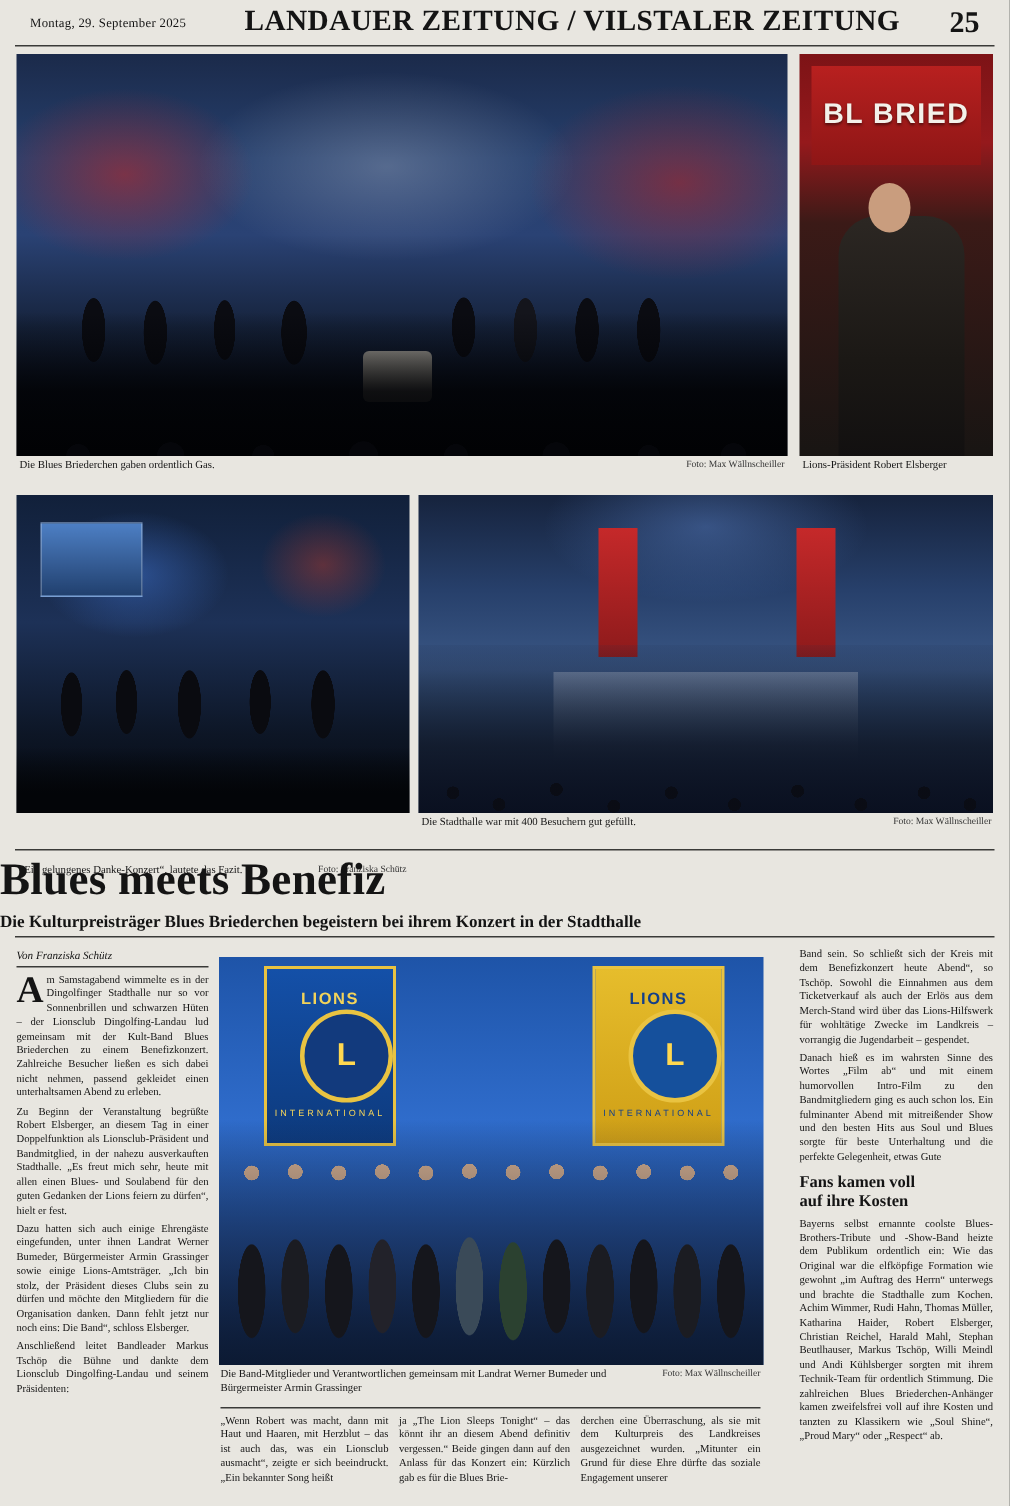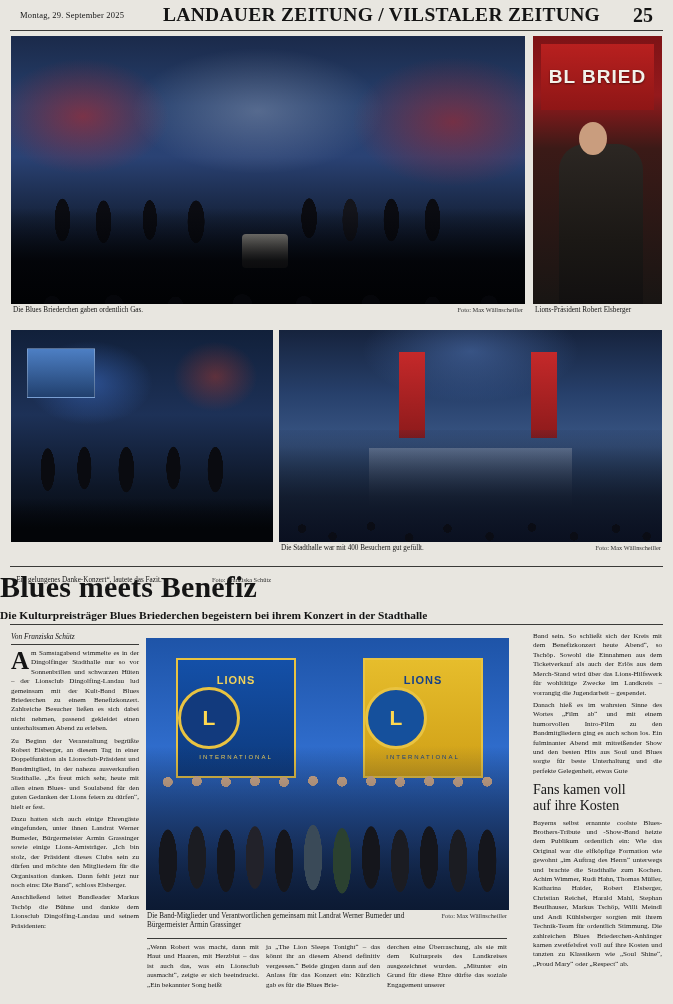--- a/index.html
+++ b/index.html
@@ -220,46 +220,46 @@
   }
   .col p { margin: 0 0 3px 0; }
   .byline {
     font-style: italic;
     font-size: 7.4px;
     margin-bottom: 4px;
     border-bottom: 1px solid #3a3a38;
     padding-bottom: 2px;
   }
   .subhead {
-    font-weight: 400;
-    font-size: 14px;
+    font-weight: 700;
+    font-size: 11px;
     line-height: 1.15;
     margin: 6px 0 4px 0;
     text-align: left;
   }
   .dropcap::first-letter {
     float: left;
     font-size: 25px;
     line-height: 21px;
     font-weight: 700;
     padding: 1px 2px 0 0;
   }
   
   #photo-group {
     left: 146px; top: 638px; width: 363px; height: 272px;
     background: linear-gradient(180deg,#1e54a8 0%, #2f6ccb 40%, #1c4a92 78%, #123266 100%);
     overflow: hidden;
   }
   .lions-banner {
     position: absolute;
-    top: 20px;
-    width: 120px; height: 120px;
+    top: 6px;
+    width: 88px; height: 120px;
     border: 2px solid #e9c341;
     box-sizing: border-box;
-    display: flex; align-items: center; justify-content: flex-start;
+    display: flex; align-items: center; justify-content: flex-end;
   }
   #banner-blue { left: 30px; background: linear-gradient(180deg,#1450a8,#0d3a7d); }
   #banner-yellow { right: 26px; background: linear-gradient(180deg,#e6bd2c,#cf9f16); }
   .lions-circle {
     width: 56px; height: 56px; border-radius: 50%;
     border: 3px solid #e9c341;
     background: #123a7d;
     color: #ffd850;
     font-family: "Liberation Sans", sans-serif;
     font-weight: 700;

